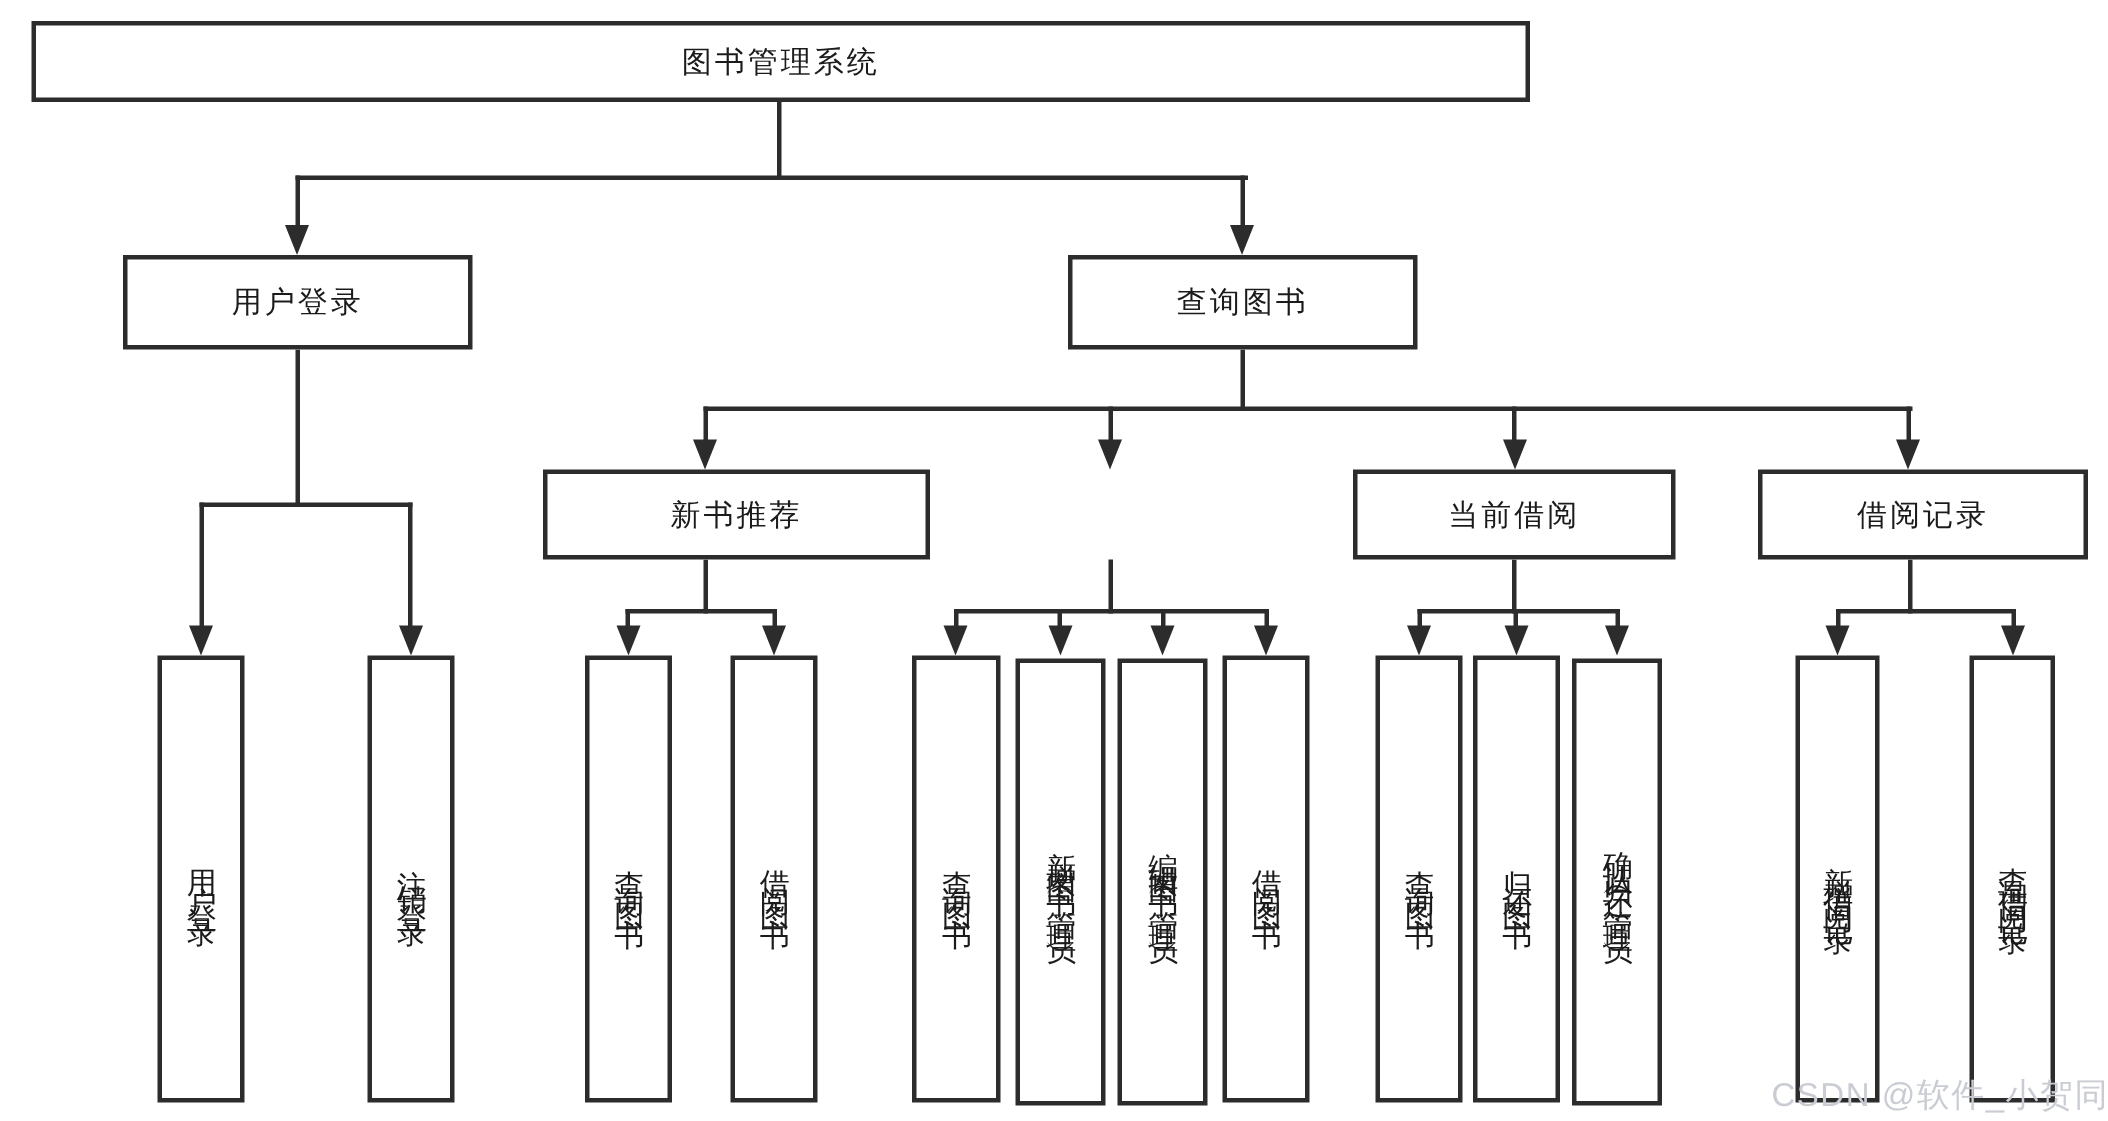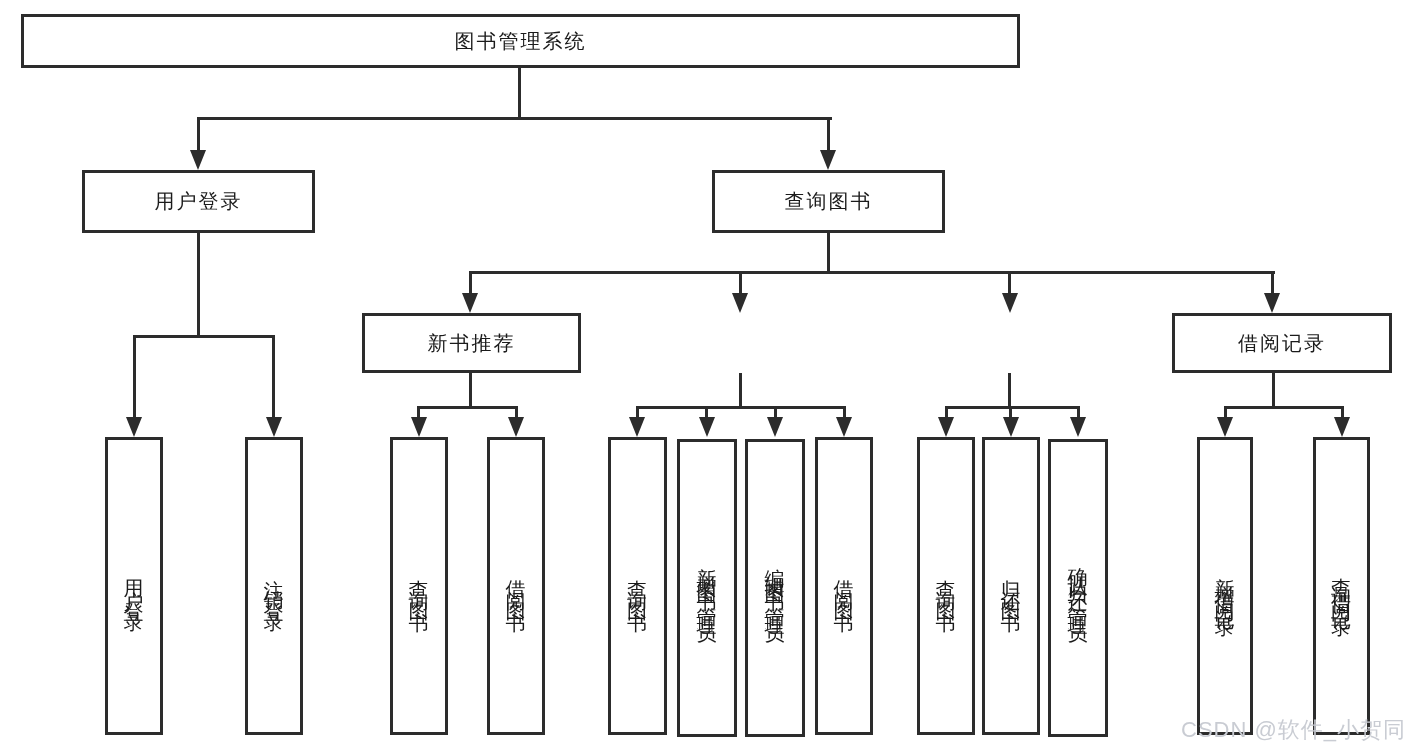--- a/index.html
+++ b/index.html
@@ -62,22 +62,25 @@
   <div class="hline" style="left:469px;top:271px;width:806px;height:3px;"></div>
   <div class="vline" style="left:469px;top:271px;width:3px;height:24px;"></div>
   <div class="arrow" style="left:462px;top:293px;"></div>
   <div class="vline" style="left:739px;top:271px;width:3px;height:24px;"></div>
   <div class="arrow" style="left:732px;top:293px;"></div>
   <div class="vline" style="left:1008px;top:271px;width:3px;height:24px;"></div>
   <div class="arrow" style="left:1002px;top:293px;"></div>
   <div class="vline" style="left:1271px;top:271px;width:3px;height:24px;"></div>
   <div class="arrow" style="left:1264px;top:293px;"></div>
 
-  <div class="box" style="left:362px;top:313px;width:219px;height:60px;">
+  <div class="box" style="left:362px;top:313px;width:258px;height:60px;">
     <span>新书推荐</span>
+  </div>
+  <div class="box" style="left:902px;top:313px;width:215px;height:60px;">
+    <span>当前借阅</span>
   </div>
   <div class="box" style="left:1172px;top:313px;width:220px;height:60px;">
     <span>借阅记录</span>
   </div>
 
   <div class="vline" style="left:469px;top:373px;width:3px;height:36px;"></div>
   <div class="hline" style="left:417px;top:406px;width:101px;height:3px;"></div>
   <div class="vline" style="left:417px;top:406px;width:3px;height:14px;"></div>
   <div class="arrow" style="left:411px;top:417px;"></div>
   <div class="vline" style="left:515px;top:406px;width:3px;height:14px;"></div>

